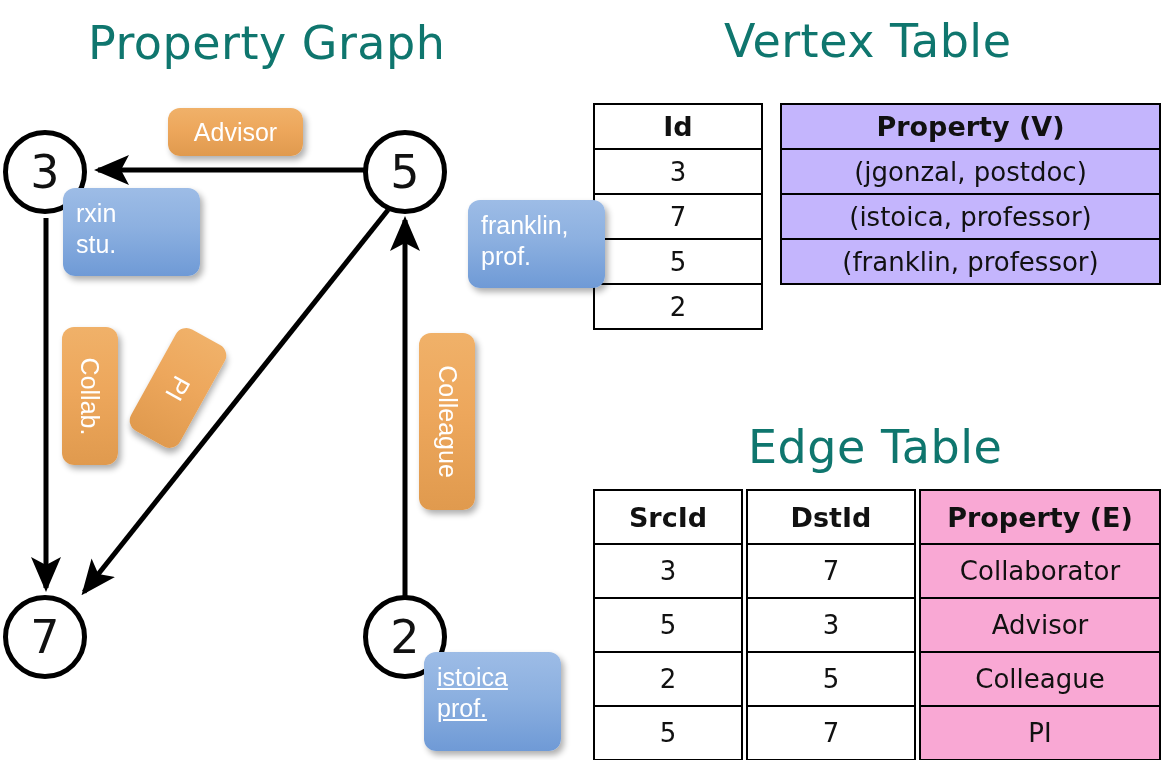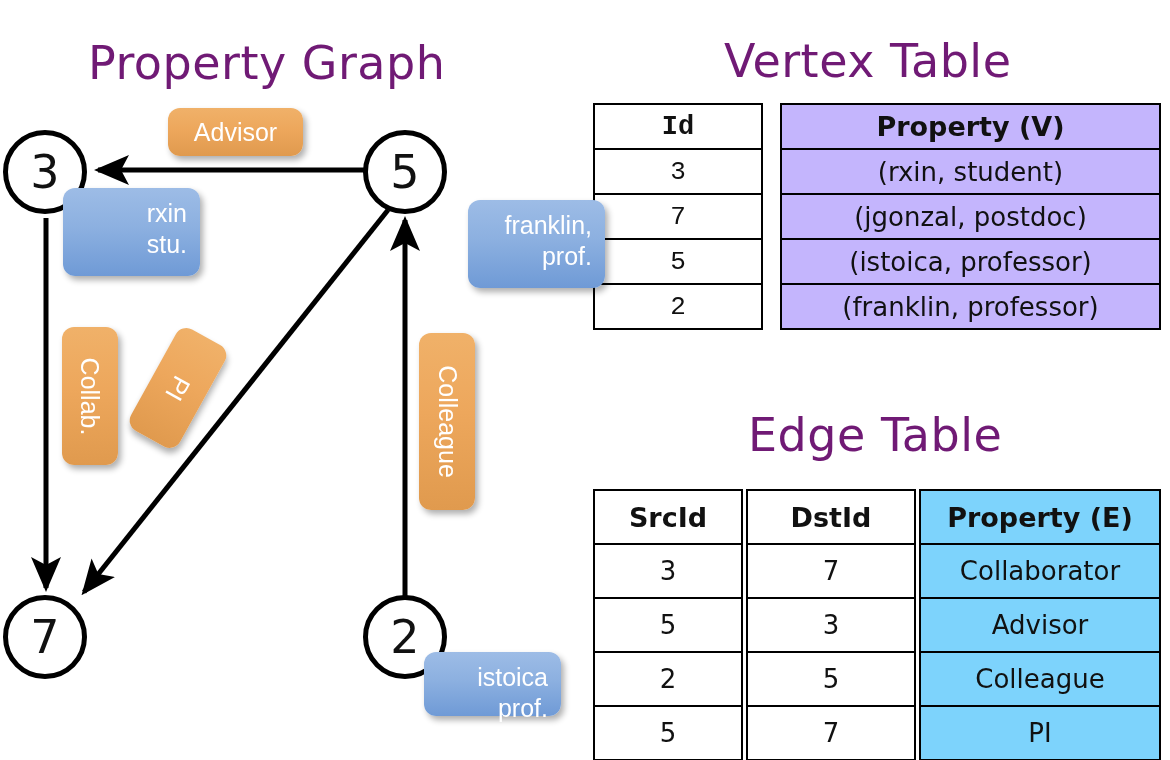--- a/index.html
+++ b/index.html
@@ -15,28 +15,27 @@
     font-family: "Liberation Sans", sans-serif;
     color: #000000;
   }
 
   
   .title {
     position: absolute;
     font-weight: 400;
     font-size: 44px;
     letter-spacing: 0.5px;
-    color: #701a75;
+    color: #0f766e;
     white-space: nowrap;
     font-family: "DejaVu Sans", sans-serif;
-    margin-top: 20px;
   }
   #title-property-graph { left: 88px;  top: 16px; font-size: 46px; }
   #title-vertex-table   { left: 724px; top: 14px; font-size: 46px; }
-  #title-edge-table     { left: 748px; top: 388px; font-size: 46px; }
+  #title-edge-table     { left: 748px; top: 420px; font-size: 46px; }
 
   
   #graph-panel {
     position: absolute;
     left: 0; top: 0;
     width: 585px;
     height: 760px;
   }
   #graph-edges {
     position: absolute;
@@ -65,21 +64,20 @@
     position: absolute;
     border-radius: 12px;
     background: linear-gradient(180deg, #9dbce6 0%, #8cb0e0 45%, #6f9ad6 100%);
     box-shadow: 3px 4px 6px rgba(0,0,0,0.32);
     color: #ffffff;
     font-size: 25px;
     line-height: 31px;
     padding: 10px 13px;
     box-sizing: border-box;
     z-index: 6;
-    text-align: right;
   }
   .vlabel span { display: block; }
 
   .elabel {
     position: absolute;
     border-radius: 12px;
     background: linear-gradient(180deg, #f0b169 0%, #eda75c 45%, #e09a4e 100%);
     box-shadow: 3px 4px 6px rgba(0,0,0,0.32);
     color: #ffffff;
     font-size: 25px;
@@ -114,24 +112,24 @@
     text-align: center;
     font-weight: 400;
     font-size: 26px;
     color: #111111;
     padding: 0;
     height: 45px;
     box-sizing: border-box;
   }
   .tbl th { font-weight: 700; font-size: 27px; }
   .fill-blue   { background: #c4b5fd; }
-  .fill-orange { background: #7dd3fc; }
-
-  
-  #vertex-id-table    { left: 593px; top: 103px; width: 170px; font-family: Liberation Mono, monospace; }
+  .fill-orange { background: #f9a8d4; }
+
+  
+  #vertex-id-table    { left: 593px; top: 103px; width: 170px; }
   #vertex-prop-table  { left: 780px; top: 103px; width: 381px; }
   
   #edge-src-table     { left: 593px; top: 489px; width: 150px; }
   #edge-dst-table     { left: 746px; top: 489px; width: 170px; }
   #edge-prop-table    { left: 919px; top: 489px; width: 242px; }
   #edge-src-table td, #edge-src-table th,
   #edge-dst-table td, #edge-dst-table th,
   #edge-prop-table td, #edge-prop-table th { height: 54px; }
 </style>
 </head>
@@ -165,21 +163,21 @@
   <div class="node-circle" style="left:363px; top:595px;">2</div>
 
   <div class="vlabel" style="left:63px; top:188px; width:137px; height:88px;">
     <span>rxin</span>
     <span>stu.</span>
   </div>
   <div class="vlabel" style="left:424px; top:200px; width:137px; height:88px;margin-left:44px;">
     <span>franklin,</span>
     <span>prof.</span>
   </div>
-  <div class="vlabel" style="left:424px; top:652px; width:137px; height:64px;">
+  <div class="vlabel" style="left:424px; top:652px; width:137px; height:99px;text-decoration:underline;">
     <span>istoica</span>
     <span>prof.</span>
   </div>
 
   <div class="elabel" id="elabel-advisor" style="left:168px; top:108px; width:135px; height:48px;">
     <span>Advisor</span>
   </div>
 
   <div class="elabel vertical" id="elabel-collab" style="left:62px; top:327px; width:56px; height:138px;">
     <span>Collab.</span>
@@ -213,23 +211,20 @@
   </tr>
 </tbody>
   </table>
 
 <table class="tbl" id="vertex-prop-table">
   <tbody>
       <tr>
     <th class="fill-blue">Property (V)</th>
   </tr>
   <tr>
-    <td class="fill-blue">(rxin, student)</td>
-  </tr>
-  <tr>
     <td class="fill-blue">(jgonzal, postdoc)</td>
   </tr>
   <tr>
     <td class="fill-blue">(istoica, professor)</td>
   </tr>
   <tr>
     <td class="fill-blue">(franklin, professor)</td>
   </tr>
 </tbody>
   </table>

